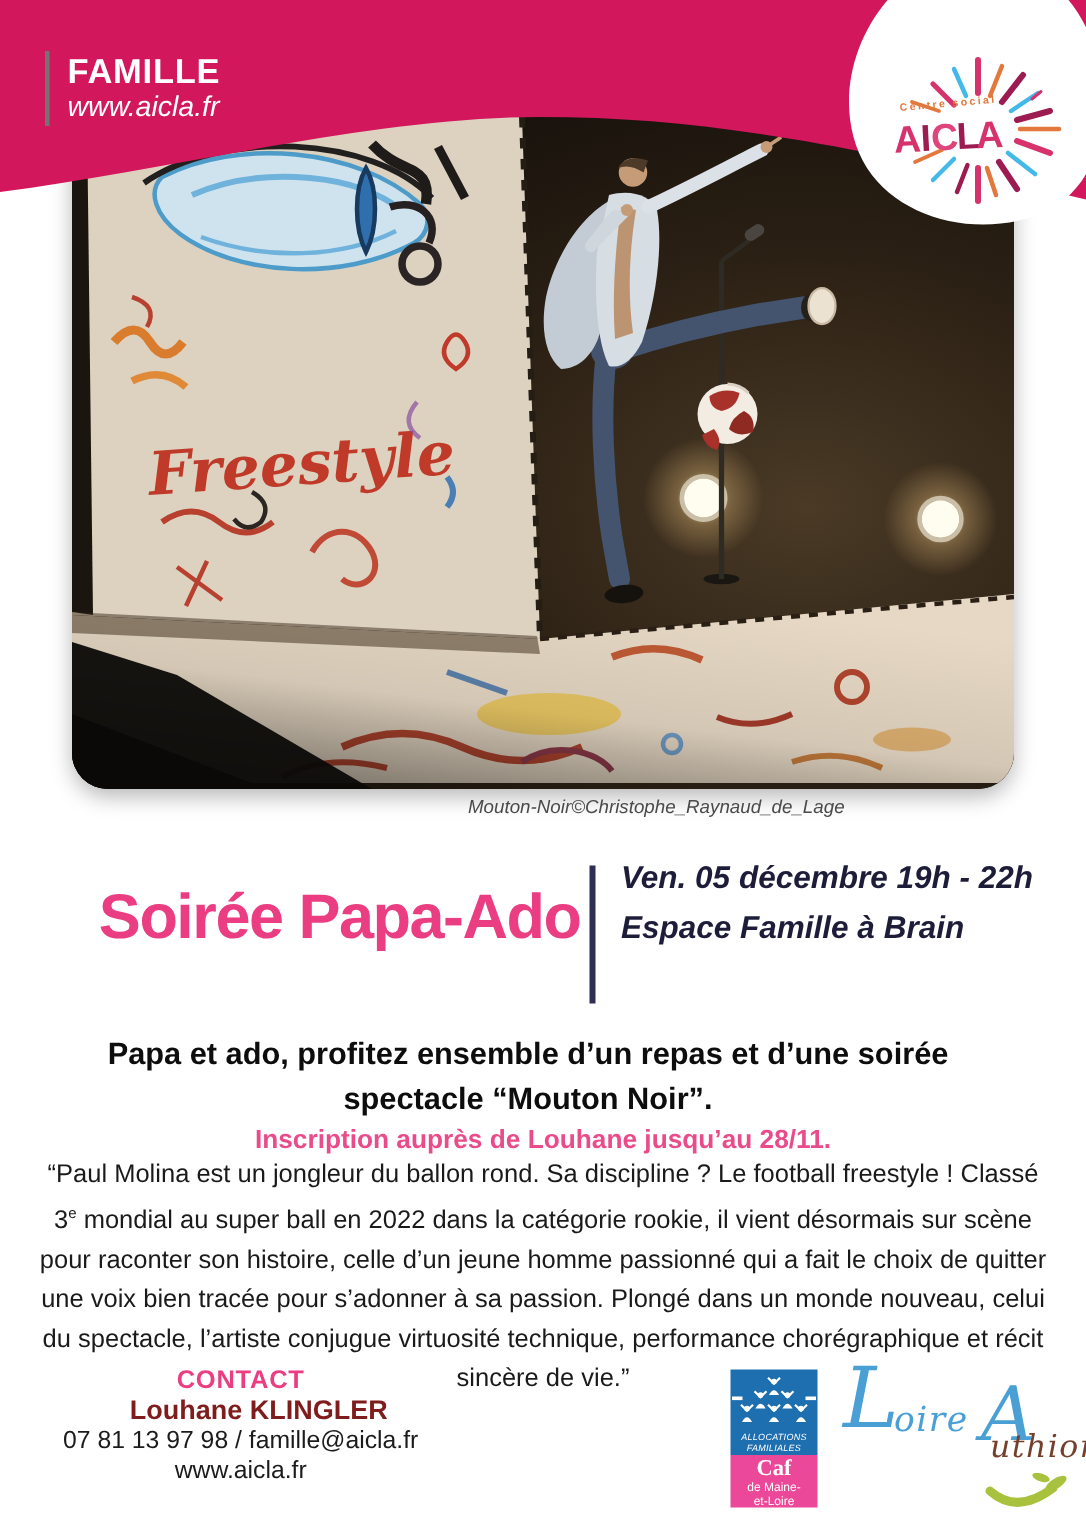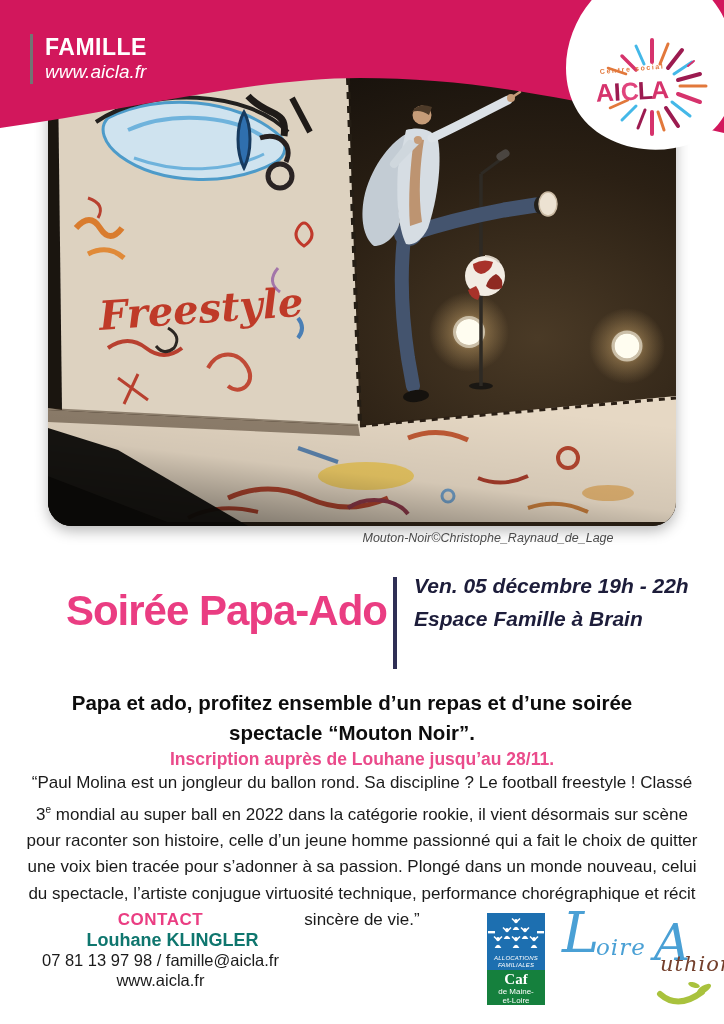--- a/index.html
+++ b/index.html
@@ -9,21 +9,21 @@
   
   .header-svg{position:absolute;top:0;left:0;z-index:3;}
   .famille-block{position:absolute;top:34px;left:30px;z-index:4;color:#fff;
                  border-left:3px solid #737373;padding-left:12px;}
   .famille-title{font-size:23px;font-weight:800;letter-spacing:.5px;line-height:26px;}
   .famille-site{font-size:19px;font-style:italic;font-weight:300;line-height:24px;}
 
   
   .photo{position:absolute;left:48px;top:78px;width:628px;height:448px;border-radius:24px;
          overflow:hidden;z-index:1;box-shadow:0 5px 14px rgba(0,0,0,.28);background:#14100c;}
-  .credit{position:absolute;top:531px;left:300px;right:48px;text-align:center;z-index:2;
+  .credit{position:absolute;top:531px;left:312px;right:48px;text-align:left;z-index:2;
           font-size:12.5px;font-style:italic;color:#4a4a4a;}
 
   
   .title-row{position:absolute;top:565px;left:0;width:724px;height:110px;z-index:2;}
   .event-title{position:absolute;left:62px;top:22px;width:325px;text-align:right;
                font-size:42px;font-weight:800;letter-spacing:-1px;color:#ea3d82;}
   .title-divider{position:absolute;left:393px;top:12px;width:4px;height:92px;background:#2f2f55;}
   .event-details{position:absolute;left:414px;top:4px;font-style:italic;font-weight:600;
                  font-size:21px;line-height:33px;color:#1d1d3a;}
 
@@ -32,29 +32,29 @@
          font-size:20.5px;font-weight:700;line-height:30px;color:#0d0d0d;}
   .registration{position:absolute;top:749px;left:0;width:724px;text-align:center;
                 font-size:17.5px;font-weight:700;color:#ea4b8b;}
   .quote{position:absolute;top:770px;left:24px;width:676px;text-align:center;white-space:pre-line;
          font-size:17px;line-height:26.5px;color:#1a1a1a;margin:0;}
   .quote sup{font-size:10px;}
 
   
   .contact{position:absolute;left:42px;top:910px;z-index:2;line-height:20px;text-align:center;}
   .contact-heading{font-size:17px;font-weight:800;letter-spacing:.5px;color:#ea3d82;}
-  .contact-name{font-size:18px;font-weight:700;color:#0f766e;margin-left:24px;}
+  .contact-name{font-size:18px;font-weight:700;color:#7f1d1d;margin-left:24px;}
   .contact-line{font-size:16.5px;color:#1b1b1b;}
 
   
   .caf-logo{position:absolute;left:487px;top:913px;width:58px;height:92px;z-index:2;
             display:flex;flex-direction:column;text-align:center;}
   .caf-top{background:#1d6fb0;height:55px;padding-top:2px;}
   .caf-words{color:#fff;font-style:italic;font-size:6px;line-height:6.5px;letter-spacing:.2px;}
-  .caf-bottom{background:#15803d;flex:1;color:#fff;padding-top:2px;}
+  .caf-bottom{background:#ec4899;flex:1;color:#fff;padding-top:2px;}
   .caf-name{font-family:"Liberation Serif",serif;font-size:15px;font-weight:700;line-height:15px;}
   .caf-region{font-size:8px;line-height:9px;}
   .loire-logo{position:absolute;left:560px;top:908px;width:156px;height:108px;z-index:2;
               font-family:"DejaVu Serif",serif;font-style:italic;}
   .loire-logo span{position:absolute;}
   .la-L{left:2px;top:-8px;font-size:56px;color:#4aa0d5;}
   .la-oire{left:36px;top:26px;font-size:23px;color:#4aa0d5;letter-spacing:1px;}
   .la-A{left:94px;top:6px;font-size:50px;color:#4aa0d5;}
   .la-uthion{left:126px;top:44px;font-size:21px;color:#74402c;letter-spacing:1px;
              transform:translateX(-26px);}

